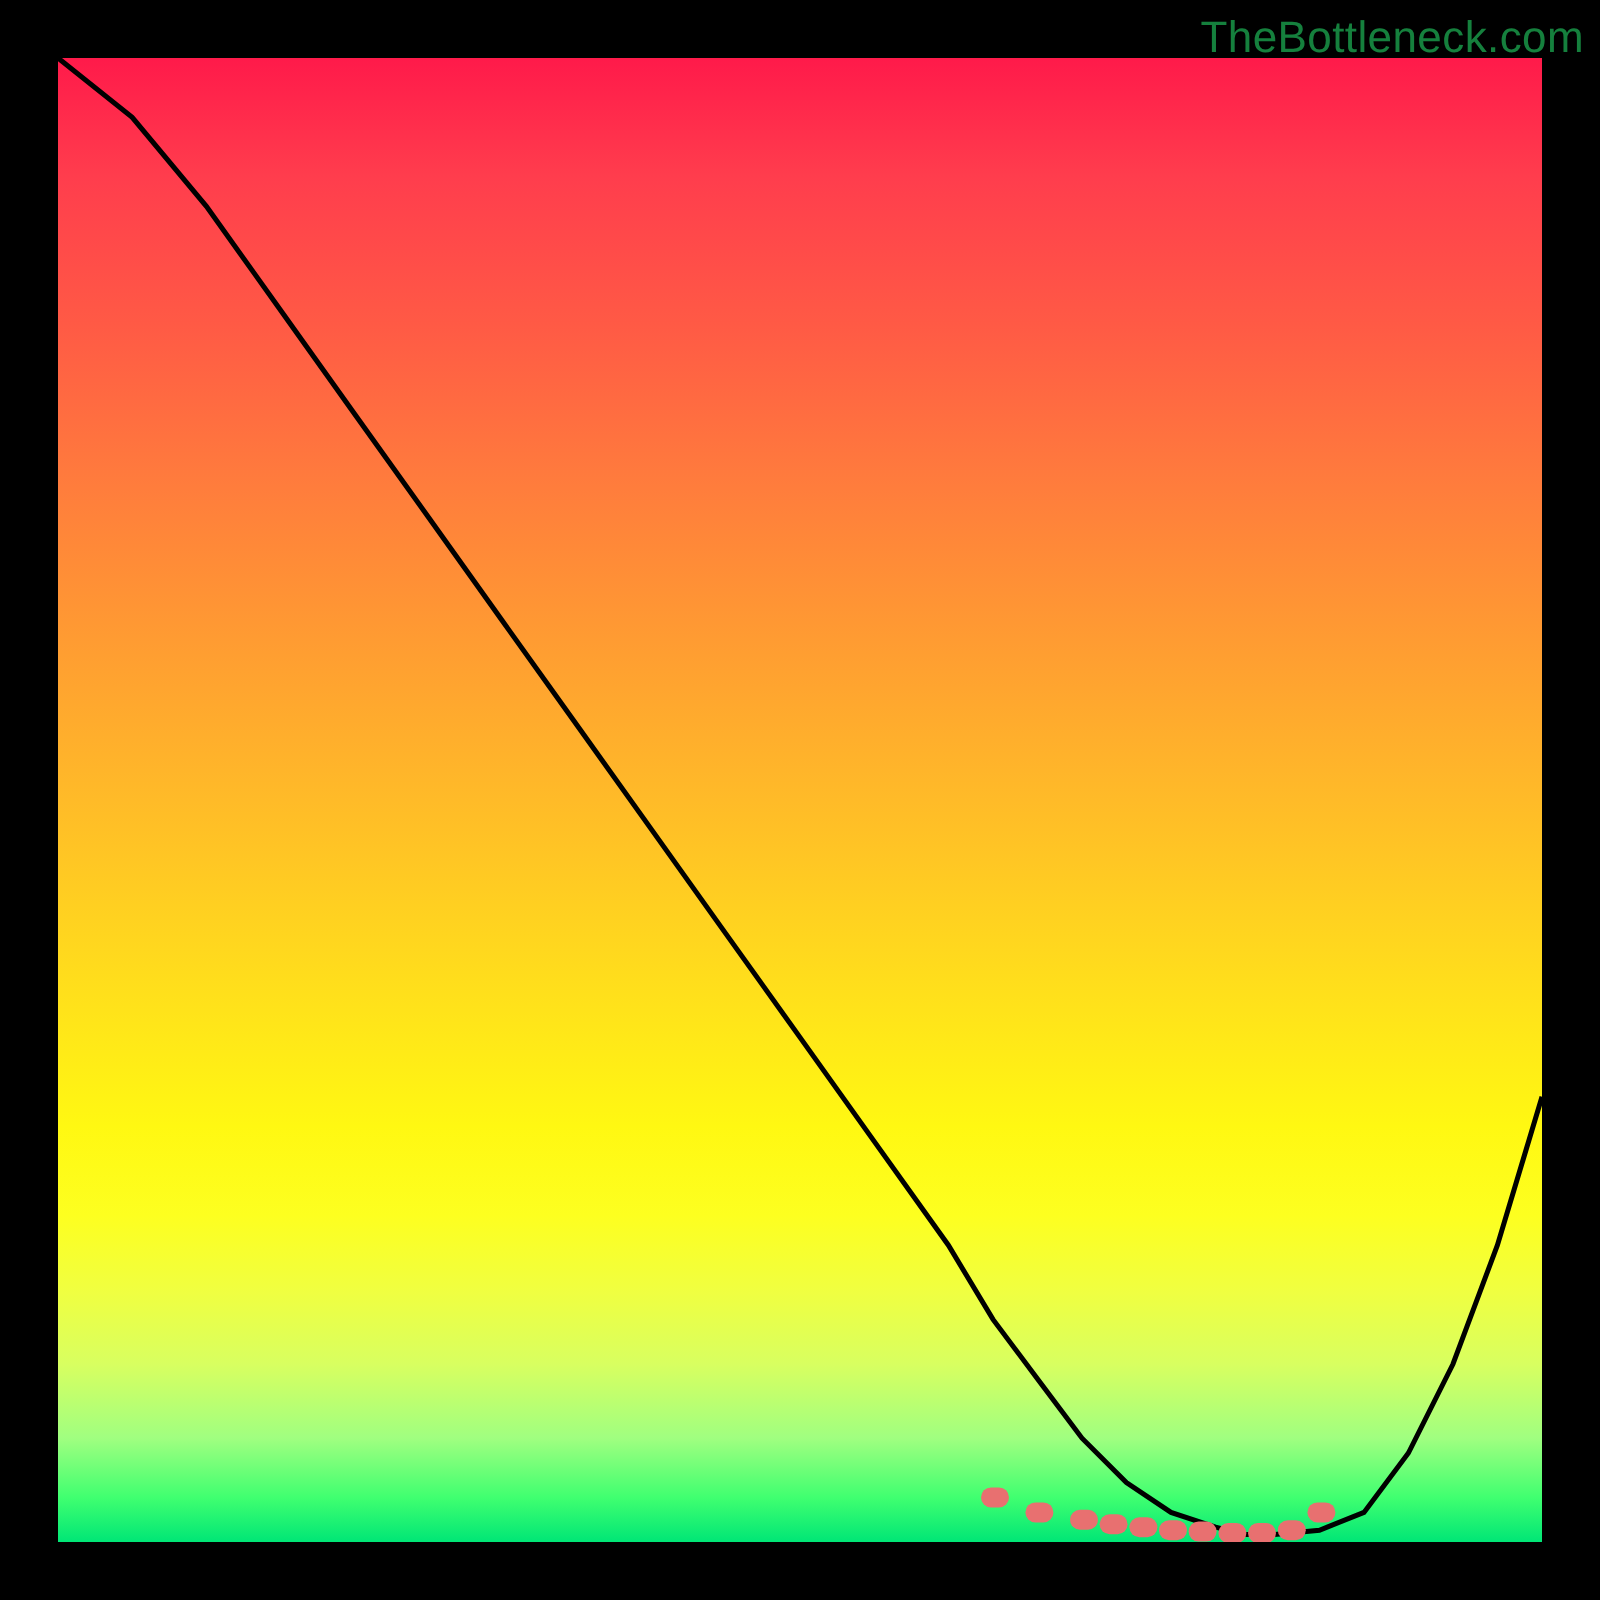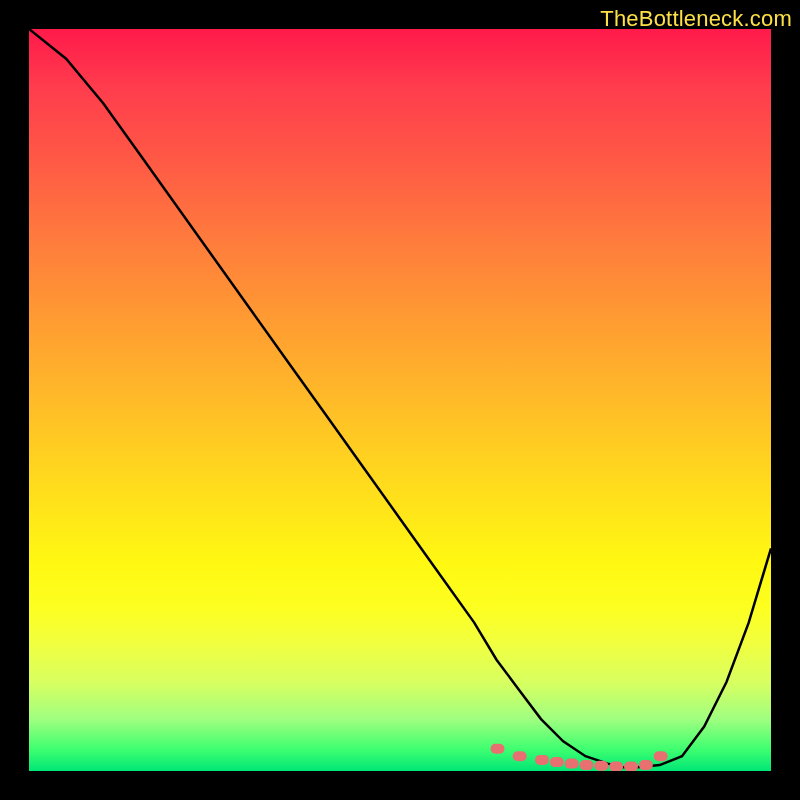--- a/index.html
+++ b/index.html
@@ -8,21 +8,21 @@
     height: 800px;
     background: #000;
     position: relative;
     font-family: Arial, sans-serif;
     overflow: hidden;
   }
   .watermark {
     position: absolute;
     top: 6px;
     right: 8px;
-    color: #fde047;
+    color: #15803d;
     font-size: 22px;
     font-weight: 500;
     z-index: 10;
     letter-spacing: 0.2px;
   }
   .plot-area {
     position: absolute;
     left: 29px;
     top: 29px;
     width: 742px;

